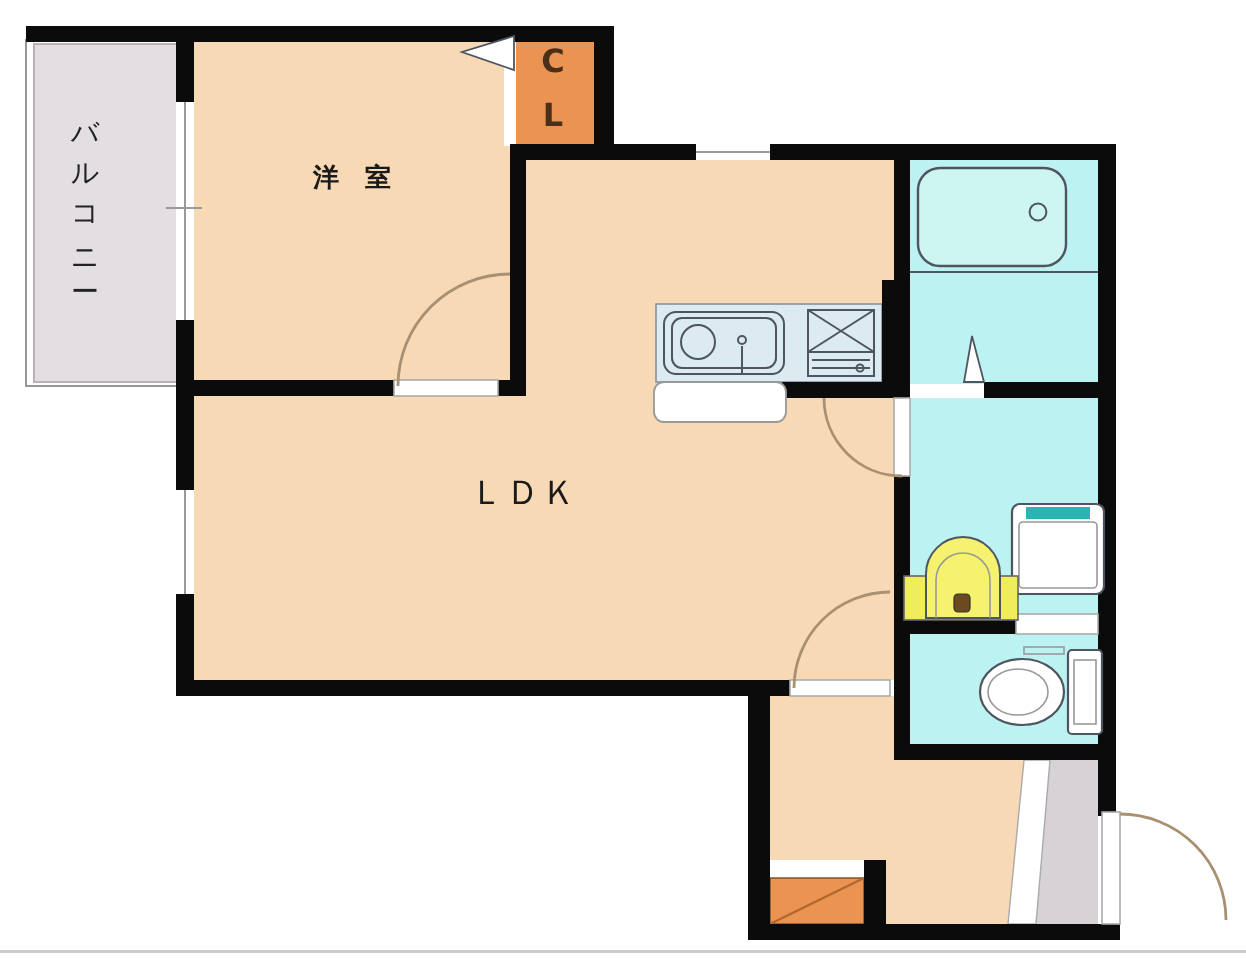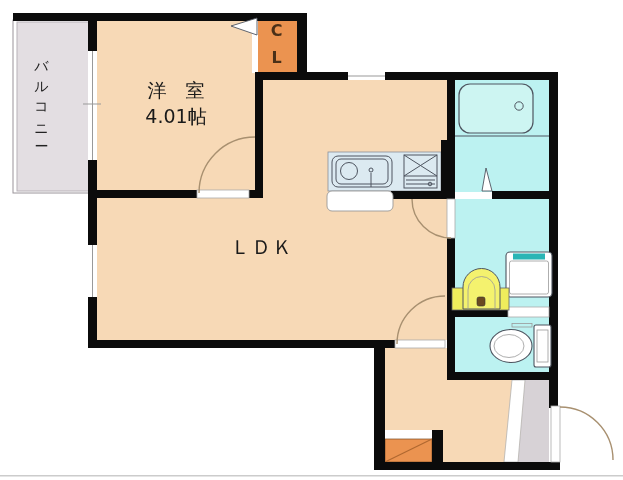--- a/index.html
+++ b/index.html
@@ -1,22 +1,22 @@
 <!DOCTYPE html>
 <html style="--wall: #0b0b0b; --room_peach: #f7d9b6; --closet_orange: #eb9350; --water_cyan: #bcf2f1; --tub_cyan: #cdf5f2; --kitchen_blue: #dceaf1; --balcony_gray: #e3dee2; --entrance_gray: #d7d2d6; --vanity_yellow: #efed5c; --basin_yellow: #f4f26e; --washer_teal: #2ab5b5; --line: #4e5560; --arc: #a89070; --window_line: #999999; --shoe_diag: #b06830; --text: #1a1a1a;"><head>
 <meta charset="utf-8">
 <style>
   html,body{margin:0;padding:0;background:#fff;}
   #plan{position:relative;width:623px;height:480px;background:#fff;overflow:hidden;
         font-family:"DejaVu Sans","Liberation Sans",sans-serif;}
   #plan svg{position:absolute;left:0;top:0;}
   .lbl{position:absolute;color:var(--text);white-space:pre;}
   .lbl-room{text-align:center;}
-  .lbl-yoshitsu{left:97px;top:77px;width:158px;font-size:19px;line-height:26px;}
-  .lbl-ldk{left:97px;top:233px;width:330px;font-size:20px;line-height:29px;letter-spacing:1px;}
+  .lbl-yoshitsu{left:97px;top:77px;width:158px;font-size:13px;line-height:26px;font-weight:bold;}
+  .lbl-ldk{left:97px;top:233px;width:330px;font-size:17px;line-height:29px;letter-spacing:1px;}
   .lbl-cl{left:256px;top:17px;width:41px;font-size:16px;font-weight:bold;line-height:27px;color:#4a3018;}
   .lbl-balcony{left:33px;top:50px;height:150px;font-size:14px;letter-spacing:6px;
                writing-mode:vertical-rl;text-orientation:upright;color:#222;}
   
   .wall{fill:var(--wall);}
   .peach{fill:var(--room_peach);}
   .cyan{fill:var(--water_cyan);}
   .orange{fill:var(--closet_orange);}
   .balc{fill:var(--balcony_gray);stroke:#b8b2b8;stroke-width:1;}
   .entr{fill:var(--entrance_gray);}
@@ -165,20 +165,20 @@
     <rect x="534" y="325" width="17" height="42" rx="2" class="fixw"></rect>
     <rect x="537" y="330" width="11" height="32" class="thin"></rect>
     <ellipse cx="511" cy="346" rx="21" ry="16.5" class="fixw"></ellipse>
     <ellipse cx="509" cy="346" rx="15" ry="11.5" class="thin"></ellipse>
     <rect x="512" y="323.5" width="20" height="3.5" class="thin"></rect>
   </g>
 
   <rect x="0" y="475" width="623" height="1.5" fill="#cccccc"></rect>
 </svg>
 
-  <div class="lbl lbl-room lbl-yoshitsu"><div>洋　室</div><div>4.01帖</div></div>
+  <div class="lbl lbl-room lbl-yoshitsu"><div>洋　室</div></div>
 
   <div class="lbl lbl-room lbl-ldk"><div>ＬＤＫ</div></div>
 
   <div class="lbl lbl-room lbl-cl"><div>C</div><div>L</div></div>
 
   <div class="lbl lbl-balcony">バルコニー</div>
 </div>
 
 </body></html>

